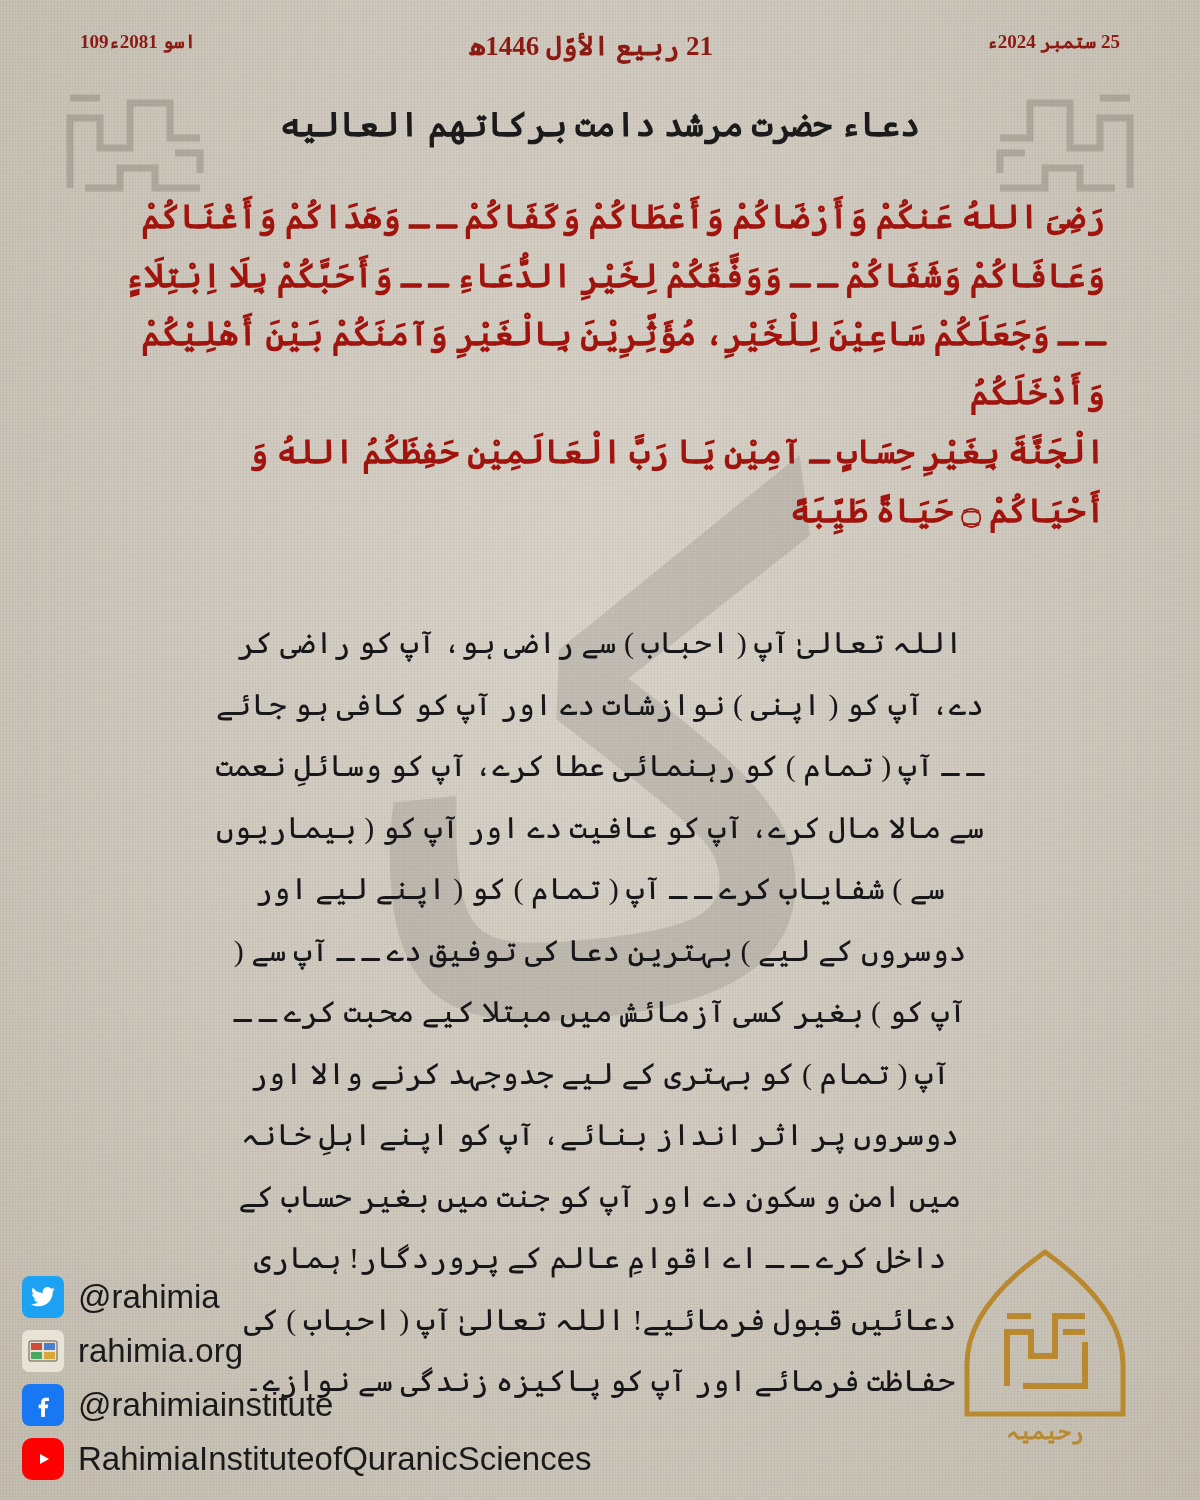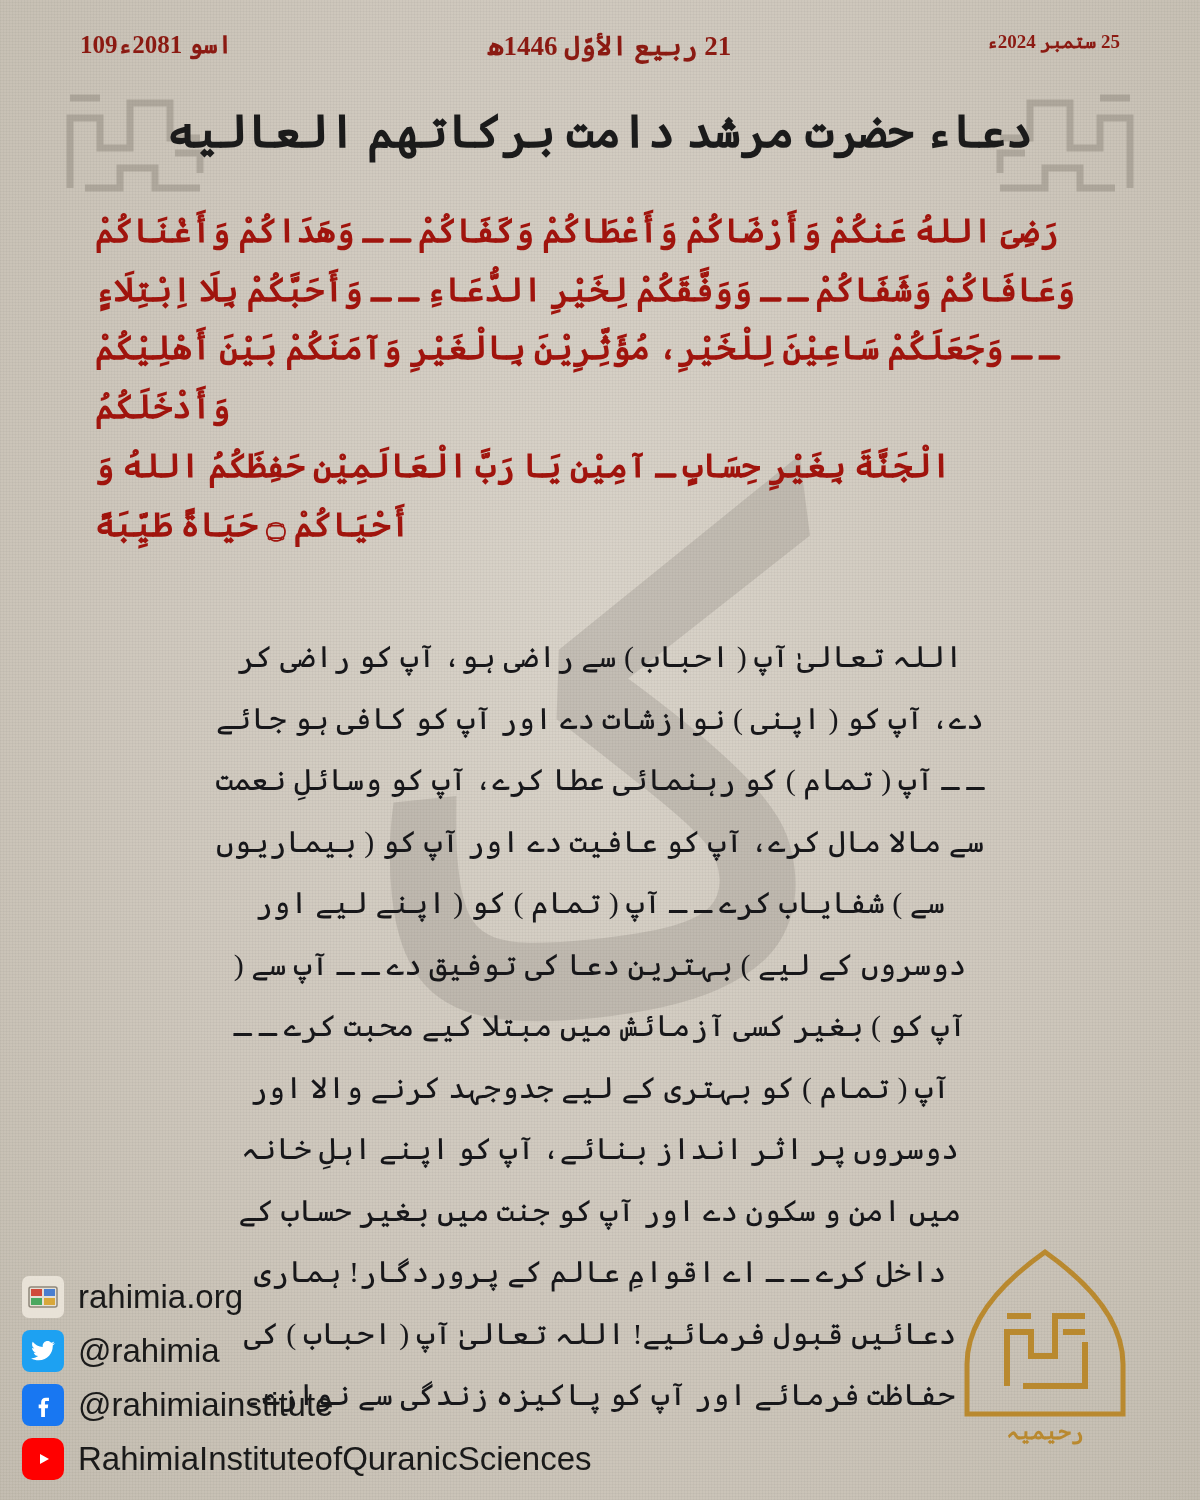--- a/index.html
+++ b/index.html
@@ -69,38 +69,38 @@
     height: 60px;
   }
   .date-greg, .date-hijri, .issue-no {
     color: #8b1a12;
     font-weight: bold;
     direction: rtl;
     white-space: nowrap;
   }
   .date-greg { font-size: 19px; order: 3; }
   .date-hijri { font-size: 27px; order: 2; text-align: center; flex: 1; }
-  .issue-no { font-size: 25px; order: 1; }
+  .issue-no { font-size: 19px; order: 1; }
 
   .title {
     position: relative;
     z-index: 3;
     text-align: center;
-    font-size: 46px;
+    font-size: 34px;
     font-weight: bold;
     color: #1b1b1b;
     direction: rtl;
     margin-top: 14px;
   }
 
   .arabic-block {
     position: relative;
     z-index: 3;
     direction: rtl;
-    text-align: left;
+    text-align: right;
     color: #a0140d;
     font-weight: bold;
     font-size: 33px;
     line-height: 1.78;
     padding: 44px 95px 0 95px;
     letter-spacing: 0.5px;
   }
 
   .urdu-block {
     position: relative;
@@ -215,39 +215,39 @@
     <div>ـ ـ وَجَعَلَكُمْ سَاعِیْنَ لِلْخَیْرِ، مُؤَثِّرِیْنَ بِالْغَیْرِ وَآمَنَكُمْ بَیْنَ أَهْلِیْكُمْ وَأَدْخَلَكُمُ</div>
     <div>الْجَنَّةَ بِغَیْرِ حِسَابٍ ـ آمِیْن یَا رَبَّ الْعَالَمِیْن حَفِظَكُمُ اللهُ وَ</div>
     <div>أَحْیَاكُمْ ۝ حَیَاةً طَیِّبَةً</div>
   </div>
 
   <div class="urdu-block">اللہ تعالیٰ آپ ( احباب ) سے راضی ہو، آپ کو راضی کر دے، آپ کو ( اپنی ) نوازشات دے اور آپ کو کافی ہو جائے ـ ـ آپ ( تمام ) کو رہنمائی عطا کرے، آپ کو وسائلِ نعمت سے مالا مال کرے، آپ کو عافیت دے اور آپ کو ( بیماریوں سے ) شفایاب کرے ـ ـ آپ ( تمام ) کو ( اپنے لیے اور دوسروں کے لیے ) بہترین دعا کی توفیق دے ـ ـ آپ سے ( آپ کو ) بغیر کسی آزمائش میں مبتلا کیے محبت کرے ـ ـ آپ ( تمام ) کو بہتری کے لیے جدوجہد کرنے والا اور دوسروں پر اثر انداز بنائے، آپ کو اپنے اہلِ خانہ میں امن و سکون دے اور آپ کو جنت میں بغیر حساب کے داخل کرے ـ ـ اے اقوامِ عالم کے پروردگار! ہماری دعائیں قبول فرمائیے! اللہ تعالیٰ آپ ( احباب ) کی حفاظت فرمائے اور آپ کو پاکیزہ زندگی سے نوازے۔</div>
 
   <div class="footer">
 
     <div class="social-row">
+      <div class="sicon twitter">
+        <svg width="26" height="26" viewBox="0 0 24 24" fill="#ffffff">
+          <path d="M23 4.9c-.8.4-1.7.7-2.6.8.9-.6 1.6-1.5 2-2.5-.9.5-1.9.9-2.9 1.1-.8-.9-2-1.5-3.3-1.5-2.5 0-4.5 2-4.5 4.5 0 .4 0 .7.1 1-3.8-.2-7.1-2-9.3-4.8-.4.7-.6 1.5-.6 2.3 0 1.6.8 3 2 3.8-.7 0-1.4-.2-2-.6 0 2.2 1.6 4 3.6 4.5-.4.1-.8.2-1.2.2-.3 0-.6 0-.9-.1.6 1.8 2.2 3.1 4.2 3.1-1.5 1.2-3.5 1.9-5.6 1.9H1c2 1.3 4.4 2 7 2 8.4 0 13-7 13-13v-.6c.9-.6 1.7-1.4 2.3-2.3z"></path>
+        </svg>
+      </div>
+      <div class="social-handle">@rahimia</div>
+    </div>
+
+    <div class="social-row">
       <div class="sicon web">
         <svg width="30" height="24" viewBox="0 0 30 24">
           <rect x="1" y="2" width="28" height="20" rx="2" fill="#e6e0d5" stroke="#8d867a" stroke-width="1.5"></rect>
           <rect x="3" y="4" width="11" height="7" fill="#d04a3a"></rect>
           <rect x="16" y="4" width="11" height="7" fill="#4a7fd0"></rect>
           <rect x="3" y="13" width="11" height="7" fill="#4aa860"></rect>
           <rect x="16" y="13" width="11" height="7" fill="#d8a73a"></rect>
         </svg>
       </div>
       <div class="social-handle">rahimia.org</div>
-    </div>
-
-    <div class="social-row">
-      <div class="sicon twitter">
-        <svg width="26" height="26" viewBox="0 0 24 24" fill="#ffffff">
-          <path d="M23 4.9c-.8.4-1.7.7-2.6.8.9-.6 1.6-1.5 2-2.5-.9.5-1.9.9-2.9 1.1-.8-.9-2-1.5-3.3-1.5-2.5 0-4.5 2-4.5 4.5 0 .4 0 .7.1 1-3.8-.2-7.1-2-9.3-4.8-.4.7-.6 1.5-.6 2.3 0 1.6.8 3 2 3.8-.7 0-1.4-.2-2-.6 0 2.2 1.6 4 3.6 4.5-.4.1-.8.2-1.2.2-.3 0-.6 0-.9-.1.6 1.8 2.2 3.1 4.2 3.1-1.5 1.2-3.5 1.9-5.6 1.9H1c2 1.3 4.4 2 7 2 8.4 0 13-7 13-13v-.6c.9-.6 1.7-1.4 2.3-2.3z"></path>
-        </svg>
-      </div>
-      <div class="social-handle">@rahimia</div>
     </div>
 
     <div class="social-row">
       <div class="sicon facebook">
         <svg width="26" height="26" viewBox="0 0 24 24" fill="#ffffff">
           <path d="M15.1 8.4h2.4V5.2h-2.8c-2.9 0-4.4 1.7-4.4 4.3v2.1H8v3.3h2.3V23h3.5v-8.1h2.6l.4-3.3h-3V9.6c0-.8.3-1.2 1.3-1.2z"></path>
         </svg>
       </div>
       <div class="social-handle">@rahimiainstitute</div>
     </div>

